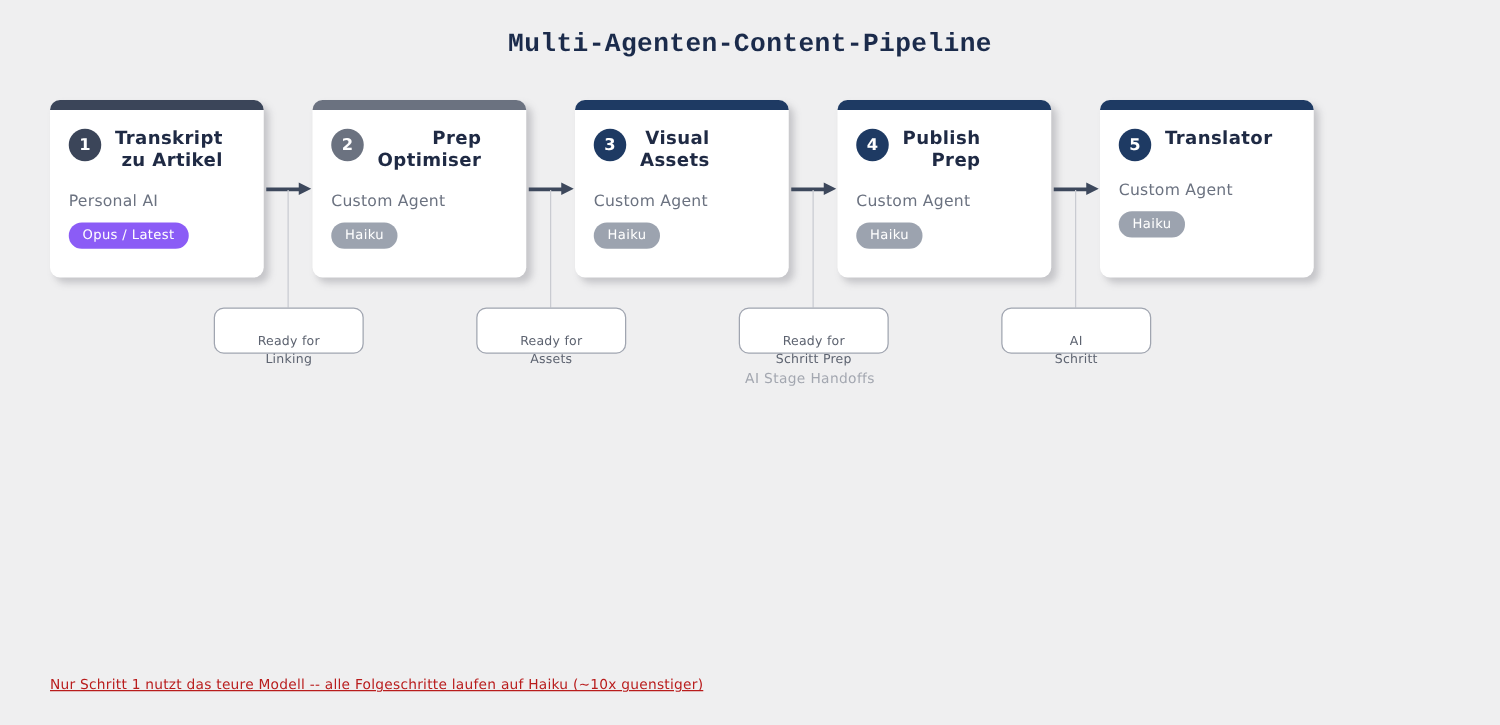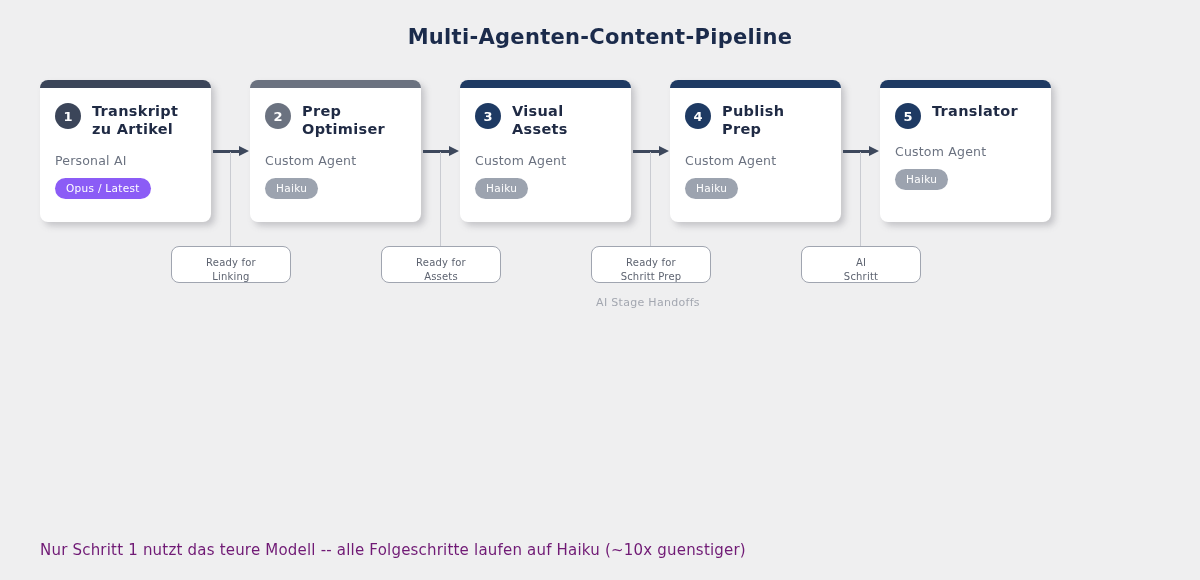--- a/index.html
+++ b/index.html
@@ -13,20 +13,21 @@
   .stage-area { position: absolute; inset: 0; }
 
   .main-title {
     position: absolute;
     top: 25px; left: 0; width: 100%;
     text-align: center;
     font-size: 21px;
     font-weight: bold;
     color: #1b2b4b;
     letter-spacing: 0.3px;
+    font-family: Liberation Mono, monospace;
   }
 
   .card {
     position: absolute;
     top: 80px;
     width: 171px;
     height: 142px;
     background: #ffffff;
     border-radius: 8px;
     box-shadow: 4px 4px 6px rgba(120,120,130,0.35);
@@ -47,20 +48,21 @@
     display: flex; align-items: center; justify-content: center;
     margin-right: 11px;
     margin-top: 1px;
   }
   .card-title {
     font-size: 14.5px;
     font-weight: bold;
     color: #1f2a44;
     line-height: 18px;
     letter-spacing: 0.3px;
+    text-align: right;
   }
   .agent-label {
     margin-top: 15px;
     font-size: 12.5px;
     color: #6b7280;
     letter-spacing: 0.2px;
   }
   .model-badge {
     display: inline-block;
     margin-top: 10px;
@@ -97,43 +99,44 @@
 
   .handoff-box {
     position: absolute;
     top: 246px;
     width: 120px;
     height: 37px;
     background: #ffffff;
     border: 1px solid #a0a5b0;
     border-radius: 8px;
     text-align: center;
-    padding-top: 9px;
+    padding-top: 20px;
     font-size: 10px;
     color: #5d6370;
     line-height: 14px;
     letter-spacing: 0.2px;
   }
 
   .handoffs-caption {
     position: absolute;
     top: 296px; left: 0; width: 100%;
     text-align: center;
     font-size: 11px;
     color: #a3a7b0;
     letter-spacing: 0.3px;
     margin-left: 48px;
   }
 
   .footnote {
     position: absolute;
     top: 541px; left: 40px;
-    font-size: 15px;
-    color: #701a75;
+    font-size: 11px;
+    color: #b91c1c;
     letter-spacing: 0.2px;
+    text-decoration: underline;
   }
 </style>
 </head>
 <body>
 
 <div class="stage-area">
 
   <div class="main-title">Multi-Agenten-Content-Pipeline</div>
 
   <div class="card" style="left:40px">

